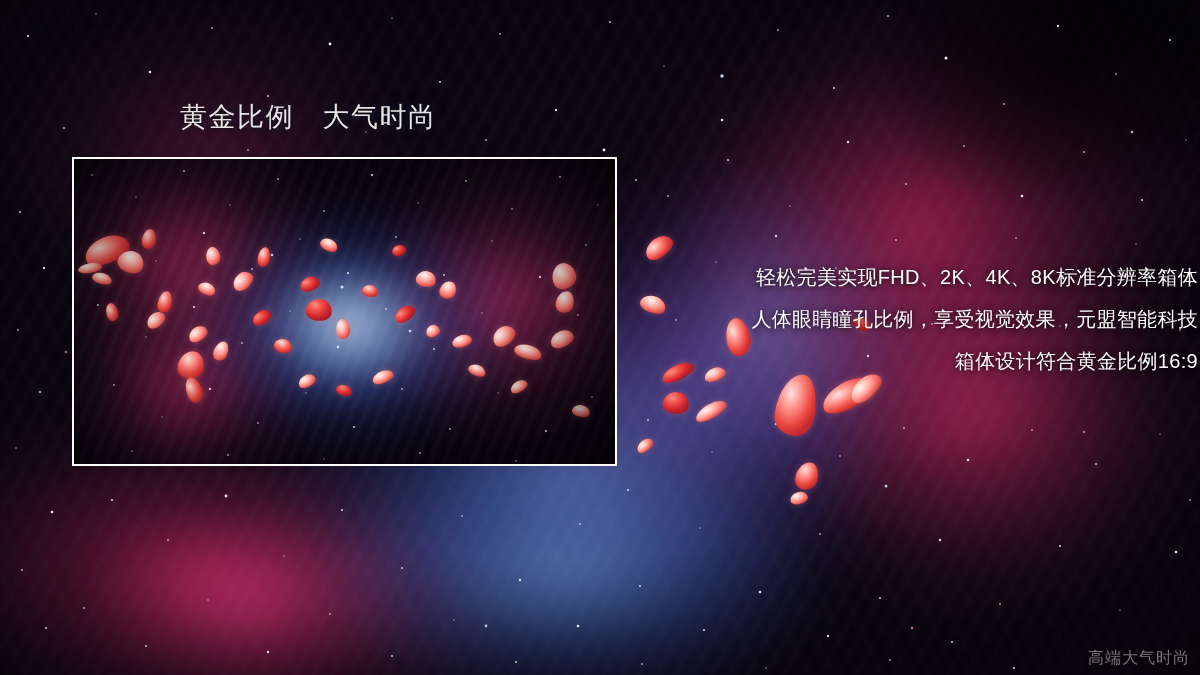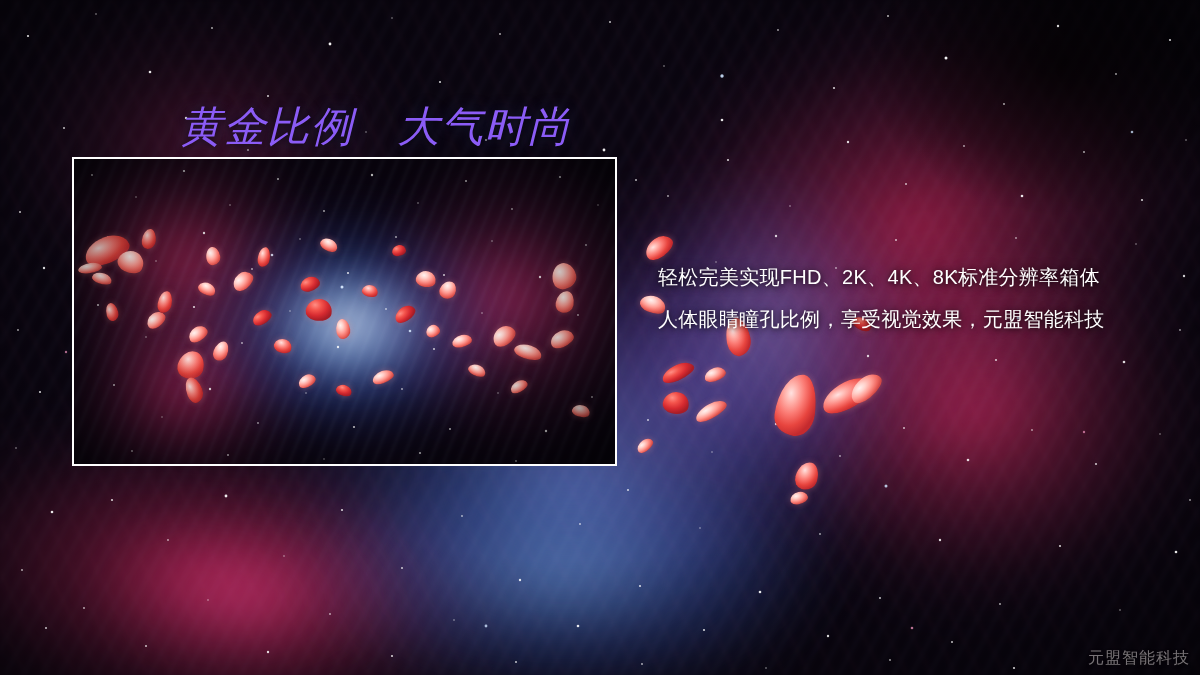--- a/index.html
+++ b/index.html
@@ -287,34 +287,34 @@
         #f4544c 34%,
         #d62a30 70%,
         #a81d26 100%);
   }
 
   
   #title {
     position: absolute;
     left: 180px;
     top: 100px;
-    font-size: 42px;
+    font-size: 27px;
     line-height: 1.3;
     letter-spacing: 1.5px;
-    color: #8b5cf6;
+    color: #e5e5e5;
     white-space: pre;
     text-shadow: 0 1px 6px rgba(0,0,0,0.55), 0 0 16px rgba(40,60,120,0.45);
-    font-style: italic;
   }
 
   #body-text {
     position: absolute;
-    left: 658px;
+    left: 678px;
     top: 256px;
     width: 520px;
+    text-align: right;
   }
   .body-line {
     font-size: 20px;
     line-height: 42px;
     color: #ffffff;
     white-space: nowrap;
     letter-spacing: 0.3px;
     text-shadow: 0 1px 5px rgba(0,0,0,0.70), 0 0 12px rgba(0,0,0,0.45);
   }
 
@@ -618,17 +618,18 @@
 
       <div class="in-vig"></div>
     </div>
   </div>
 
   <div id="title">黄金比例　大气时尚</div>
 
   <div id="body-text">
     <div class="body-line">轻松完美实现FHD、2K、4K、8K标准分辨率箱体</div>
     <div class="body-line">人体眼睛瞳孔比例，享受视觉效果，元盟智能科技</div>
+    <div class="body-line">箱体设计符合黄金比例16:9</div>
   </div>
 
-  <div id="watermark">元盟智能科技</div>
+  <div id="watermark">高端大气时尚</div>
 
 </div>
 
 </body></html>

